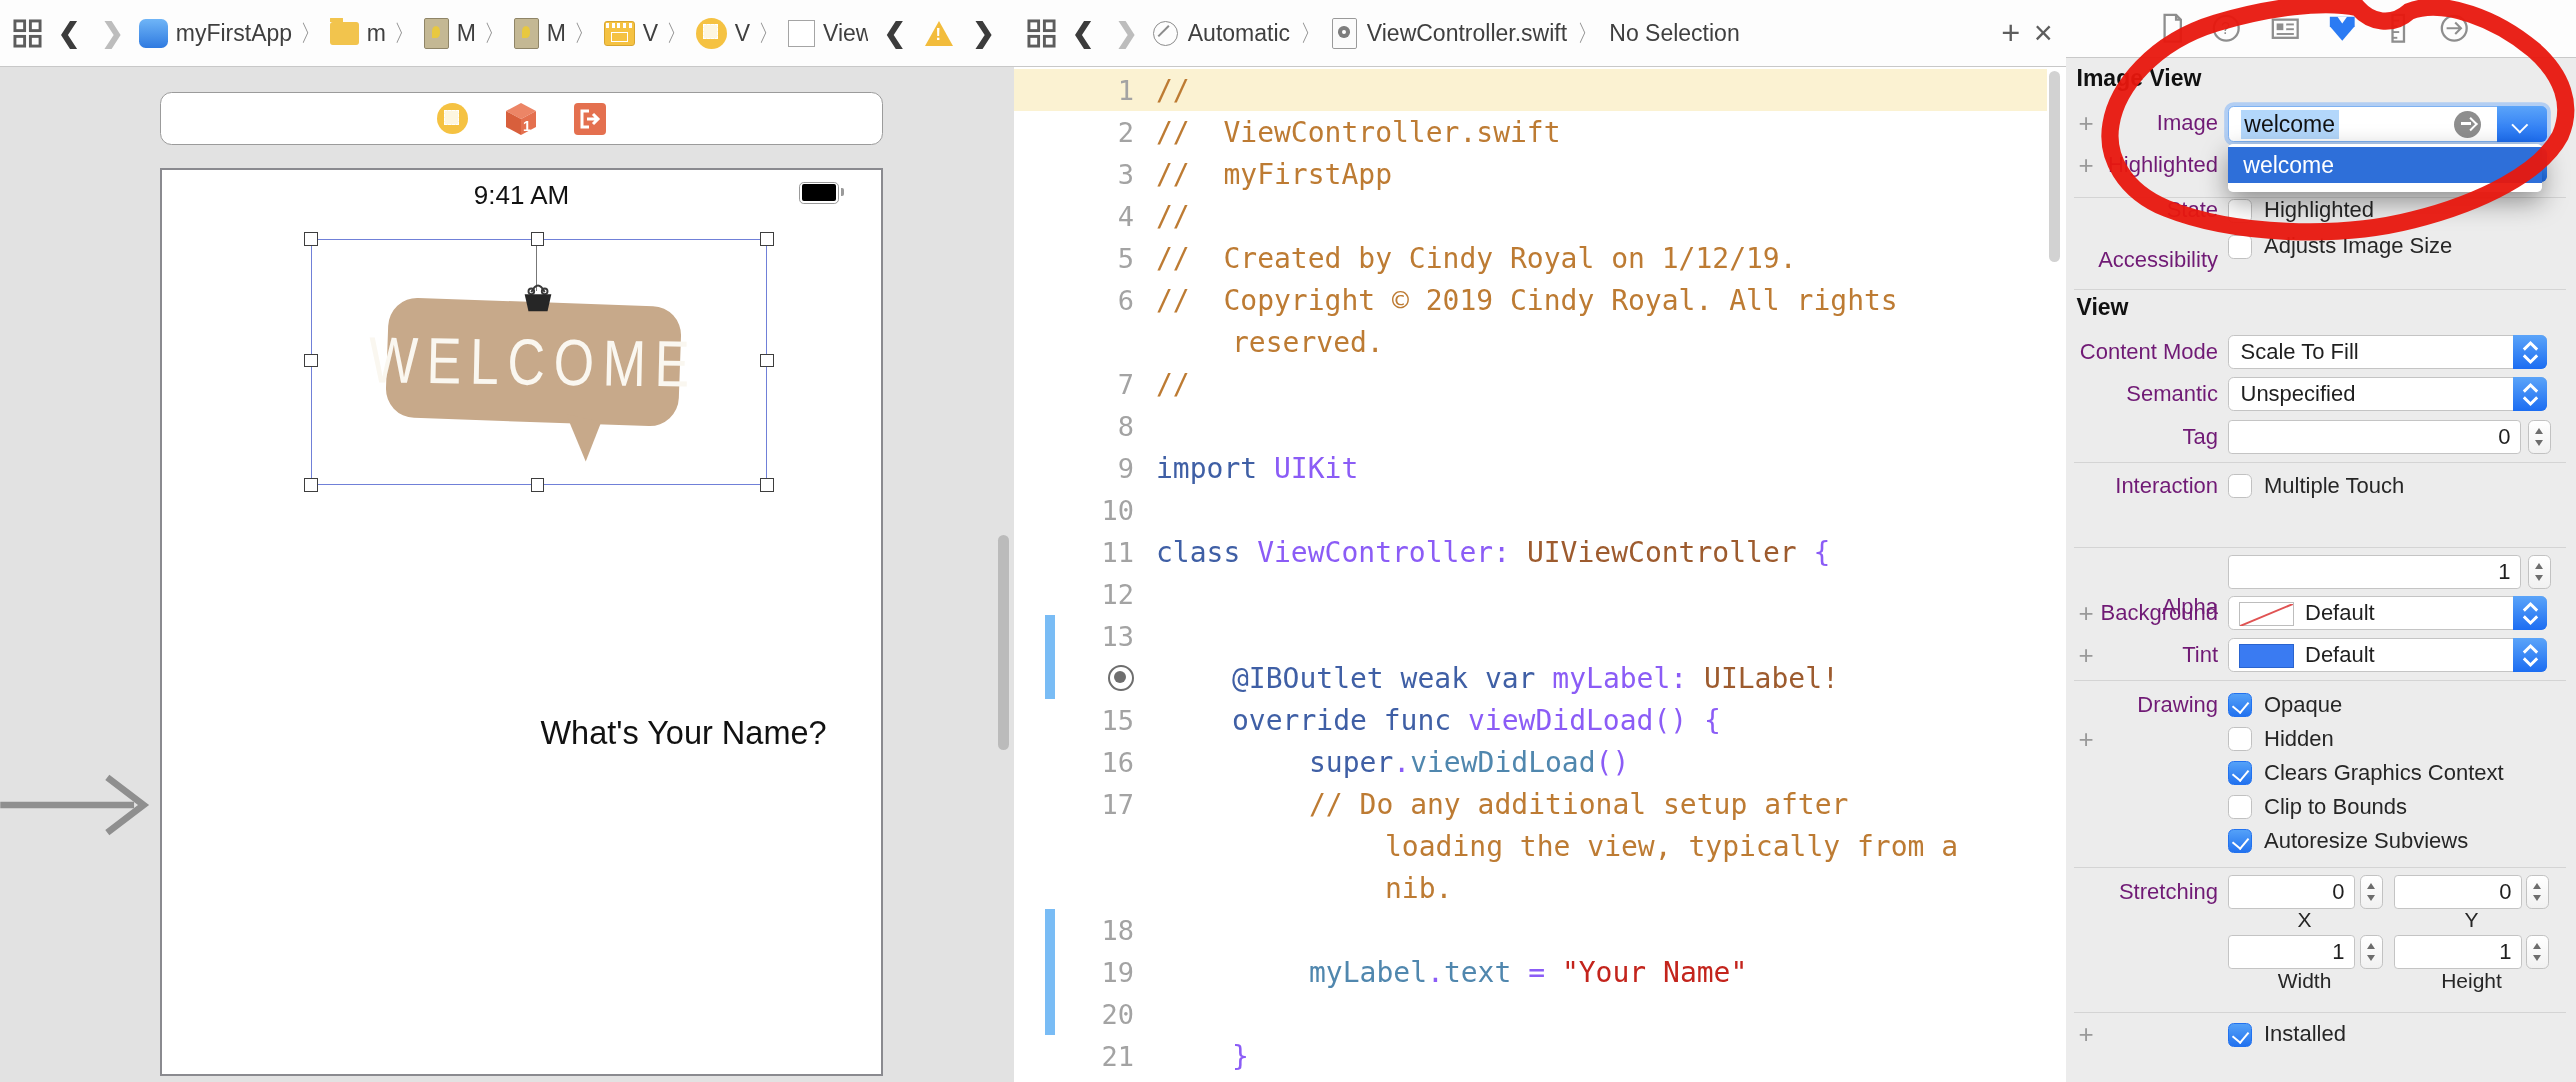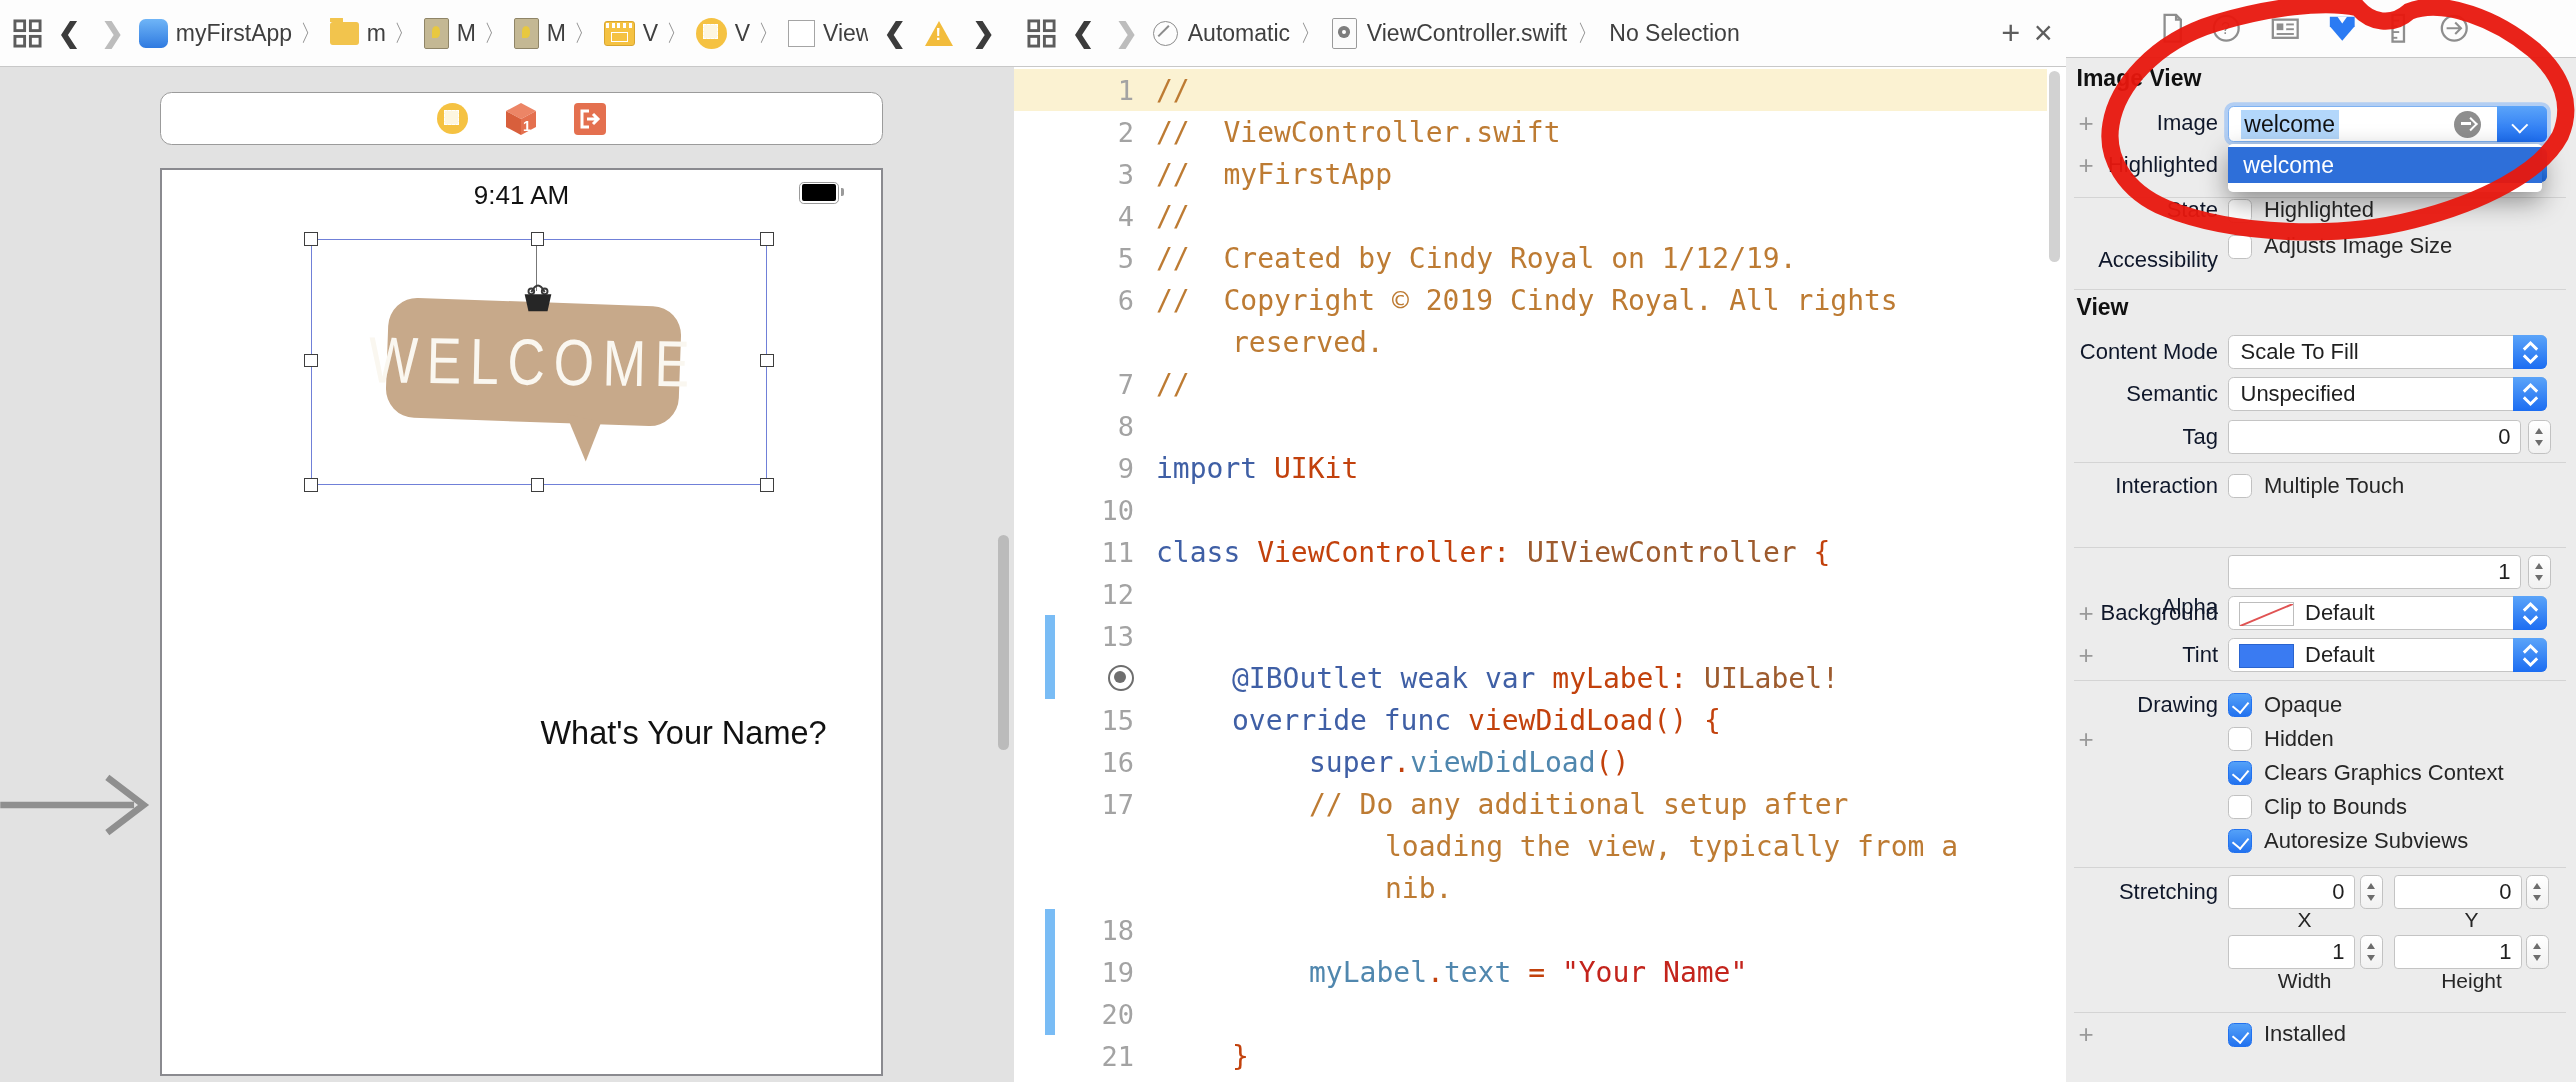--- a/index.html
+++ b/index.html
@@ -55,25 +55,25 @@
   
   #code-rows{position:absolute;left:0;top:69px;right:19px;}
   .crow{position:relative;height:42px;display:flex;align-items:center;font-family:"DejaVu Sans Mono",monospace;font-size:28px;white-space:pre;}
   .crow.hl{background:#fbf2d2;}
   .chgbar{position:absolute;left:31px;top:0;width:9.6px;height:100%;}
   .chgbar.on{background:#79bcf5;}
   .lnum{width:120px;flex:0 0 auto;text-align:right;color:#a3a3a3;font-size:27px;display:flex;justify-content:flex-end;align-items:center;}
   .codetext{margin-left:22px;}
   .well{width:26px;height:26px;border:2.9px solid #6e6e6e;border-radius:50%;box-sizing:border-box;position:relative;}
   .well:before{content:"";position:absolute;left:3.8px;top:3.8px;width:12.4px;height:12.4px;border-radius:50%;background:#6e6e6e;}
-  .sg-c{color:#bd7b33;} .sg-k{color:#3f5fa5;} .sg-t{color:#9d5b2e;} .sg-m{color:#5087ae;} .sg-s{color:#c3241c;} .sg-p{color:#c2410c;}
+  .sg-c{color:#bd7b33;} .sg-k{color:#3f5fa5;} .sg-t{color:#9d5b2e;} .sg-m{color:#5087ae;} .sg-s{color:#c3241c;} .sg-p{color:#8b5cf6;}
   
   #tabstrip{position:absolute;top:0;left:0;right:0;height:57px;background:#fdfdfd;border-bottom:1px solid #c9c9c9;}
   .tabicon{position:absolute;top:12.4px;width:32.5px;height:32.5px;}
-  .ilabel{position:absolute;left:0;width:152px;text-align:right;font-size:22px;line-height:34px;color:#0f172a;}
+  .ilabel{position:absolute;left:0;width:152px;text-align:right;font-size:22px;line-height:34px;color:#701a75;}
   .iheader{position:absolute;left:10.5px;font-size:23px;font-weight:bold;color:#111;line-height:34px;}
   .isep{position:absolute;left:7.6px;width:492px;height:1px;background:#d4d4d4;}
   .plusmini{position:absolute;left:8.6px;width:23px;font-size:26px;color:#9a9a9a;line-height:34px;text-align:center;font-weight:300;}
   .fld{position:absolute;left:162px;width:293px;height:34px;background:#fff;border:1px solid #c4c4c4;border-radius:3.8px;box-sizing:border-box;font-size:22px;line-height:32.5px;text-align:right;padding-right:9.6px;color:#1f1f1f;}
   .stp{position:absolute;left:462px;width:23px;height:34px;background:linear-gradient(#fff,#f1f1f1);border:1px solid #c2c2c2;border-radius:5.7px;box-sizing:border-box;}
   .stp:before{content:"";position:absolute;left:5.7px;top:6.7px;border-left:4.8px solid transparent;border-right:4.8px solid transparent;border-bottom:6.7px solid #6d6d6d;}
   .stp:after{content:"";position:absolute;left:5.7px;bottom:6.7px;border-left:4.8px solid transparent;border-right:4.8px solid transparent;border-top:6.7px solid #6d6d6d;}
   .popup{position:absolute;left:162px;width:319px;height:34px;background:#fff;border:1px solid #c4c4c4;border-radius:5.7px;box-sizing:border-box;font-size:22px;line-height:32.5px;padding-left:11.5px;color:#1f1f1f;}
   .popcap{position:absolute;right:-1px;top:-1px;width:34px;height:34px;border-radius:0 5.7px 5.7px 0;background:linear-gradient(#5ba4f9,#1c6df2);}
   .popcap svg{position:absolute;left:6.7px;top:4.8px;}

